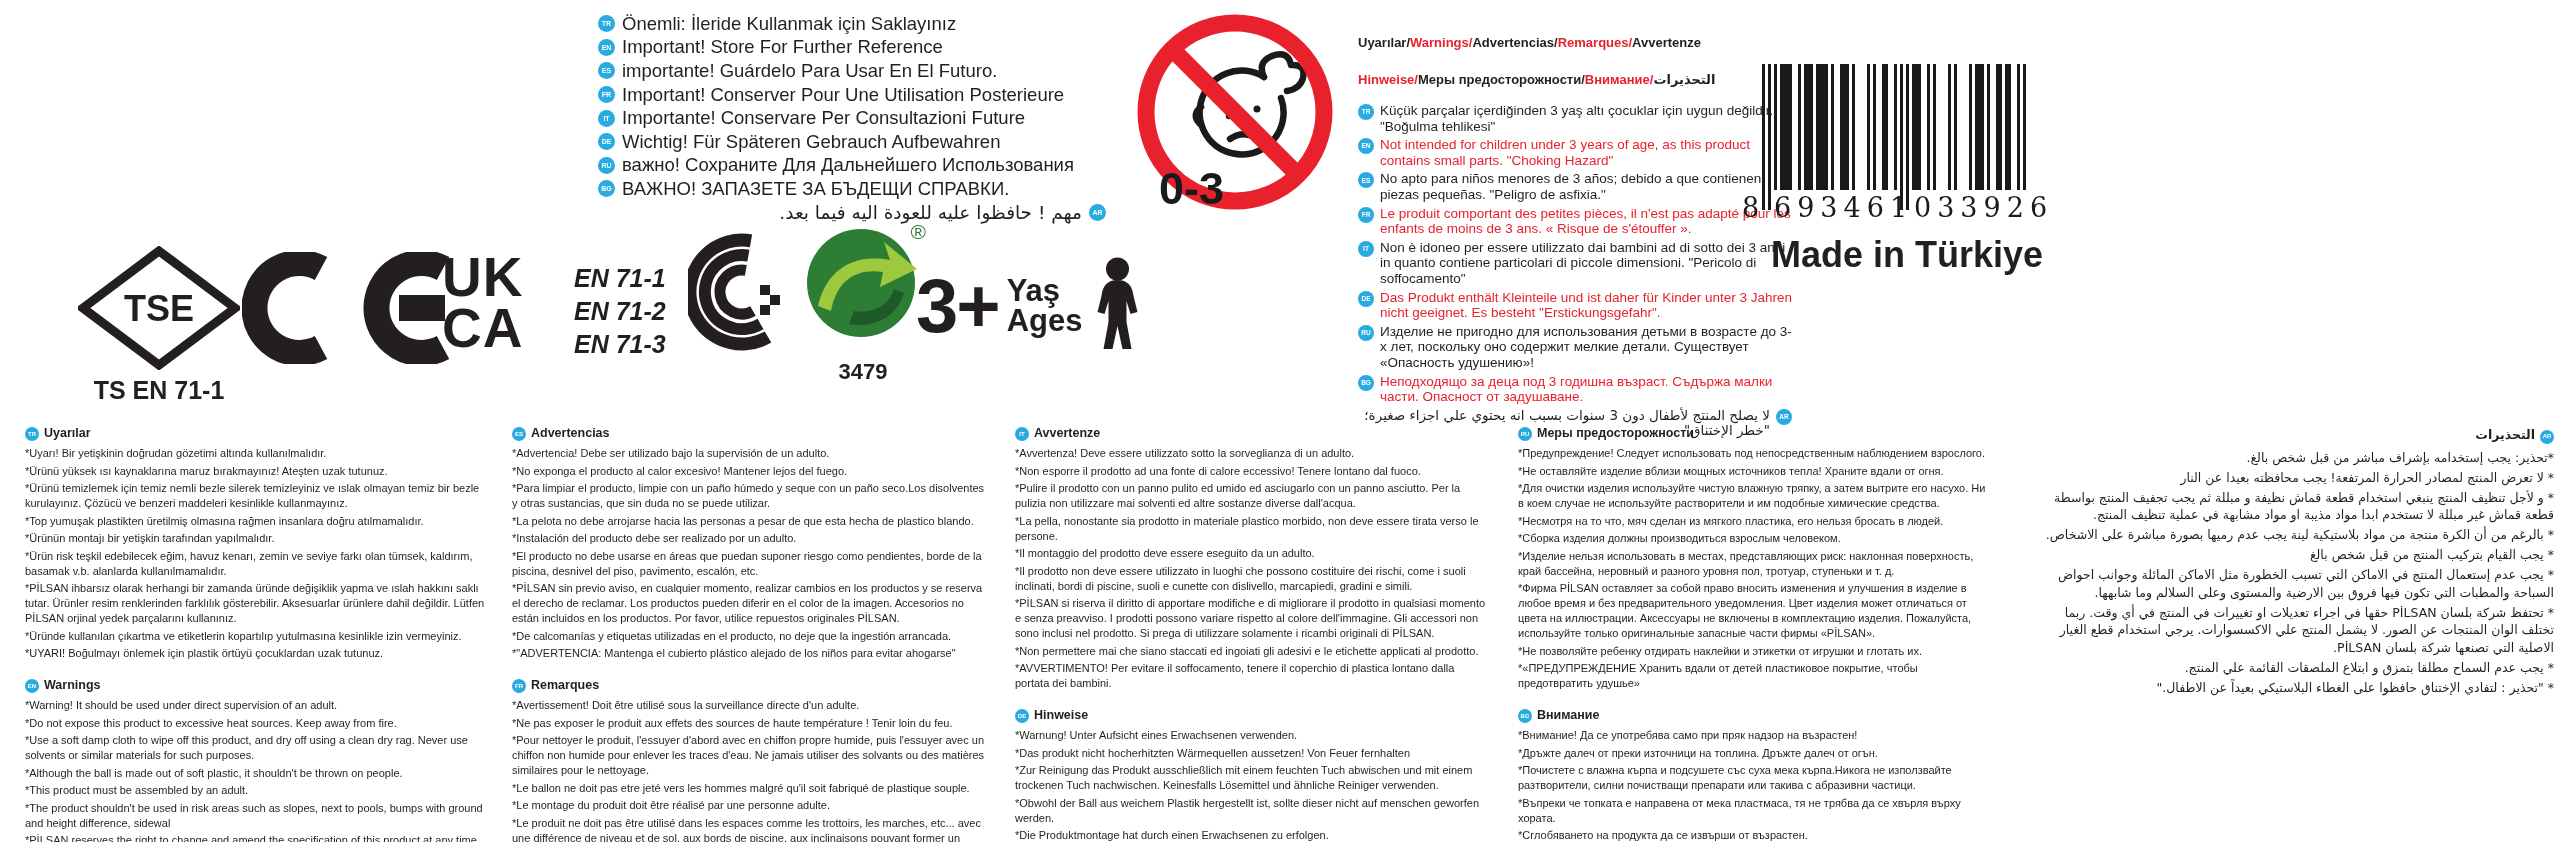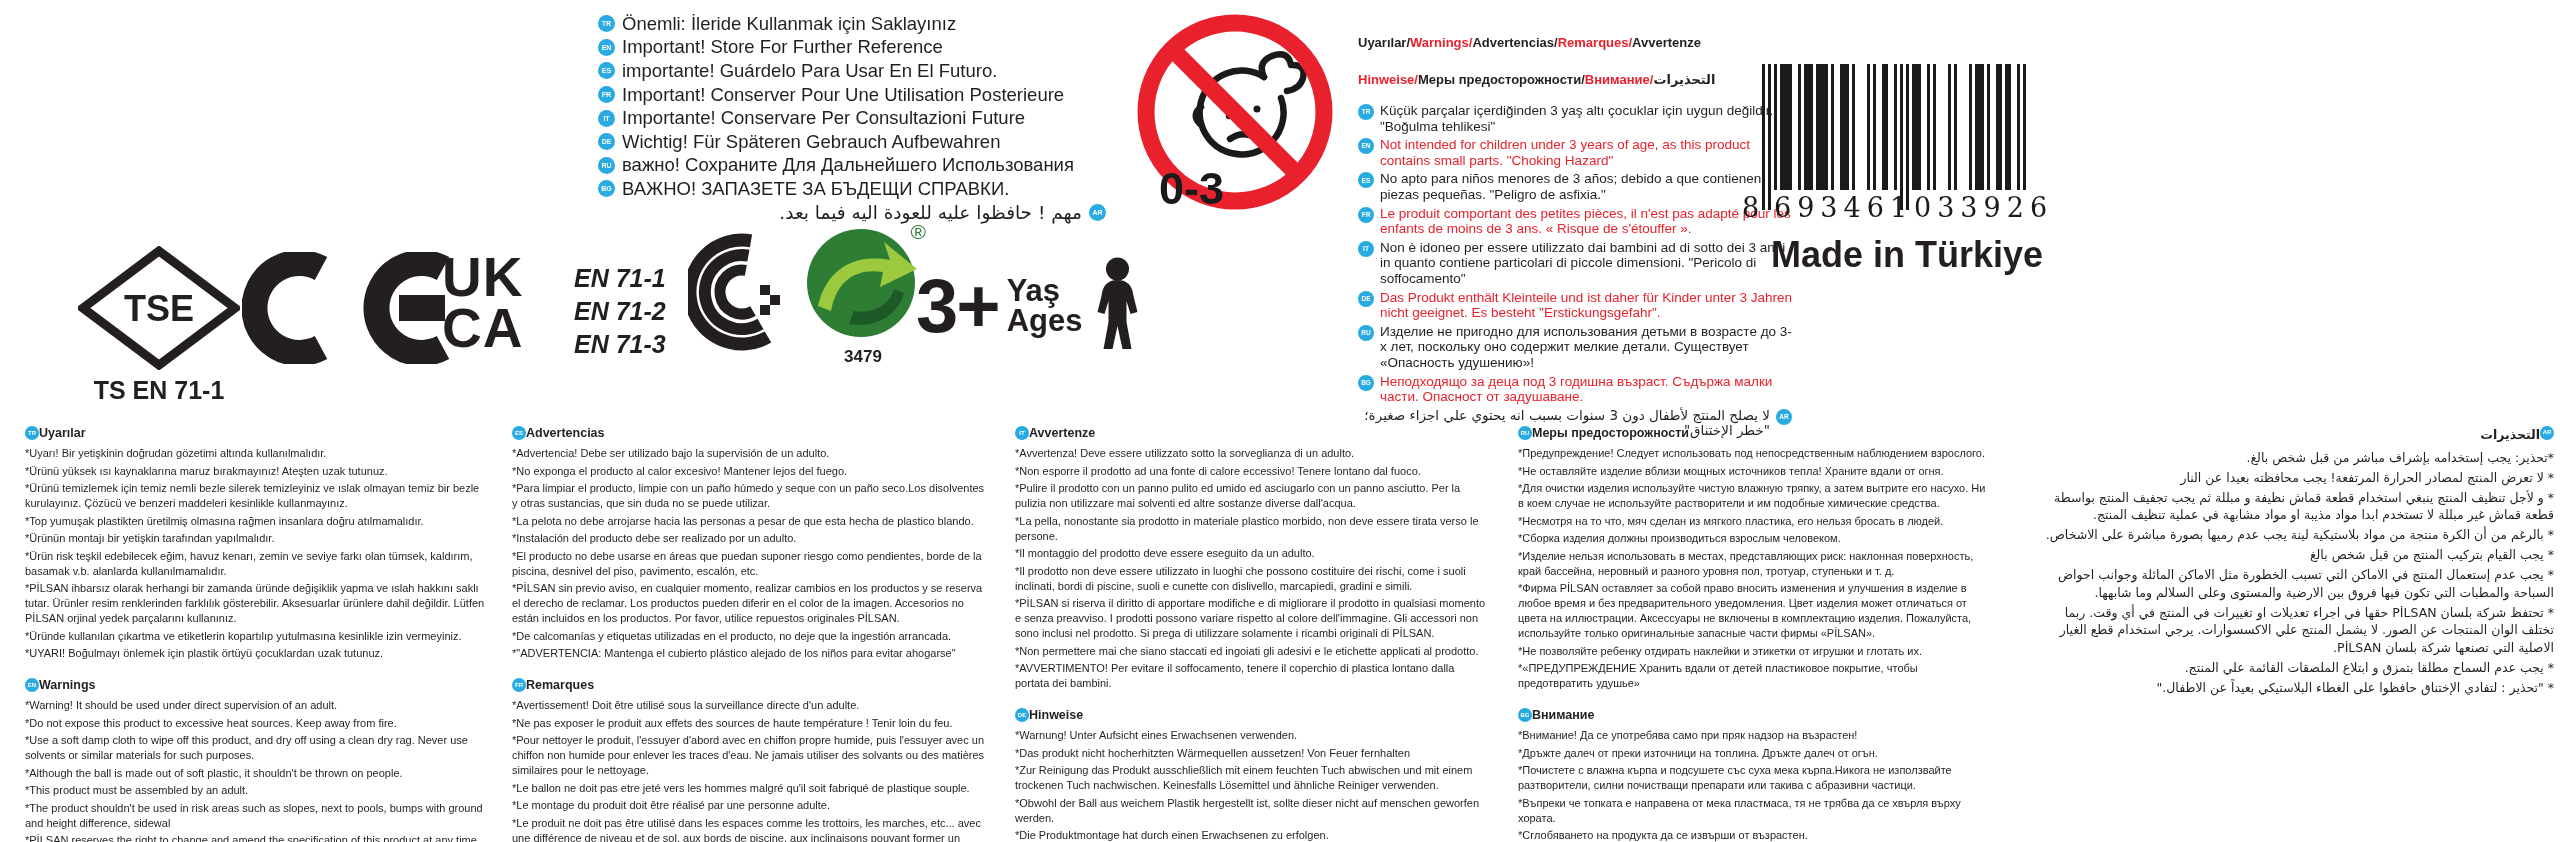--- a/index.html
+++ b/index.html
@@ -41,34 +41,34 @@
 
   
   #tse{position:absolute;left:78px;top:246px;width:162px;text-align:center;}
   .tse-standard{font-weight:bold;font-size:25px;margin-top:2px;white-space:nowrap;}
   #ce{position:absolute;left:242px;top:252px;}
   #ukca{position:absolute;left:442px;top:252px;font-weight:bold;font-size:55px;line-height:51px;letter-spacing:1px;}
   #enlist{position:absolute;left:574px;top:262px;font-weight:bold;font-size:25px;line-height:33px;white-space:nowrap;font-style:italic;}
   #crescent{position:absolute;left:688px;top:230px;}
   #greendot{position:absolute;left:798px;top:224px;width:130px;text-align:center;}
   .gd-reg{position:absolute;right:2px;top:-4px;font-size:21px;color:#2e7d35;}
-  .gd-number{font-weight:bold;font-size:17px;margin-top:1px;}
+  .gd-number{font-weight:bold;font-size:22px;margin-top:13px;}
   #agegrade{position:absolute;left:916px;top:256px;display:flex;align-items:center;gap:8px;}
   .age-val{font-weight:bold;font-size:76px;line-height:1;letter-spacing:-2px;}
   .age-labels{font-weight:bold;font-size:31px;line-height:30px;}
 
   
   #bottom{position:absolute;left:0;top:426px;width:2560px;font-size:11px;line-height:15px;}
   .wcol{position:absolute;top:0;width:474px;}
   .wcol1{left:25px;}.wcol2{left:512px;}.wcol3{left:1015px;}.wcol4{left:1518px;}
   .wcol5{left:2040px;width:514px;}
   .rtl-col{text-align:right;font-size:12.5px;line-height:17.5px;}
   .rtl-col .witem{font-family:"DejaVu Sans",sans-serif;}
   .wsec + .wsec{margin-top:17px;}
-  .wtitle{display:flex;align-items:flex-start;font-weight:bold;font-size:12.5px;margin-bottom:5px;}
+  .wtitle{display:flex;align-items:flex-end;gap:5px;font-weight:bold;font-size:12.5px;margin-bottom:5px;}
   .witem{margin-bottom:2.5px;}
 </style>
 </head>
 <body>
 
 <div id="canvas">
 
   <section id="notices">
       <div class="notice-row">
         <span class="badge">TR</span>

